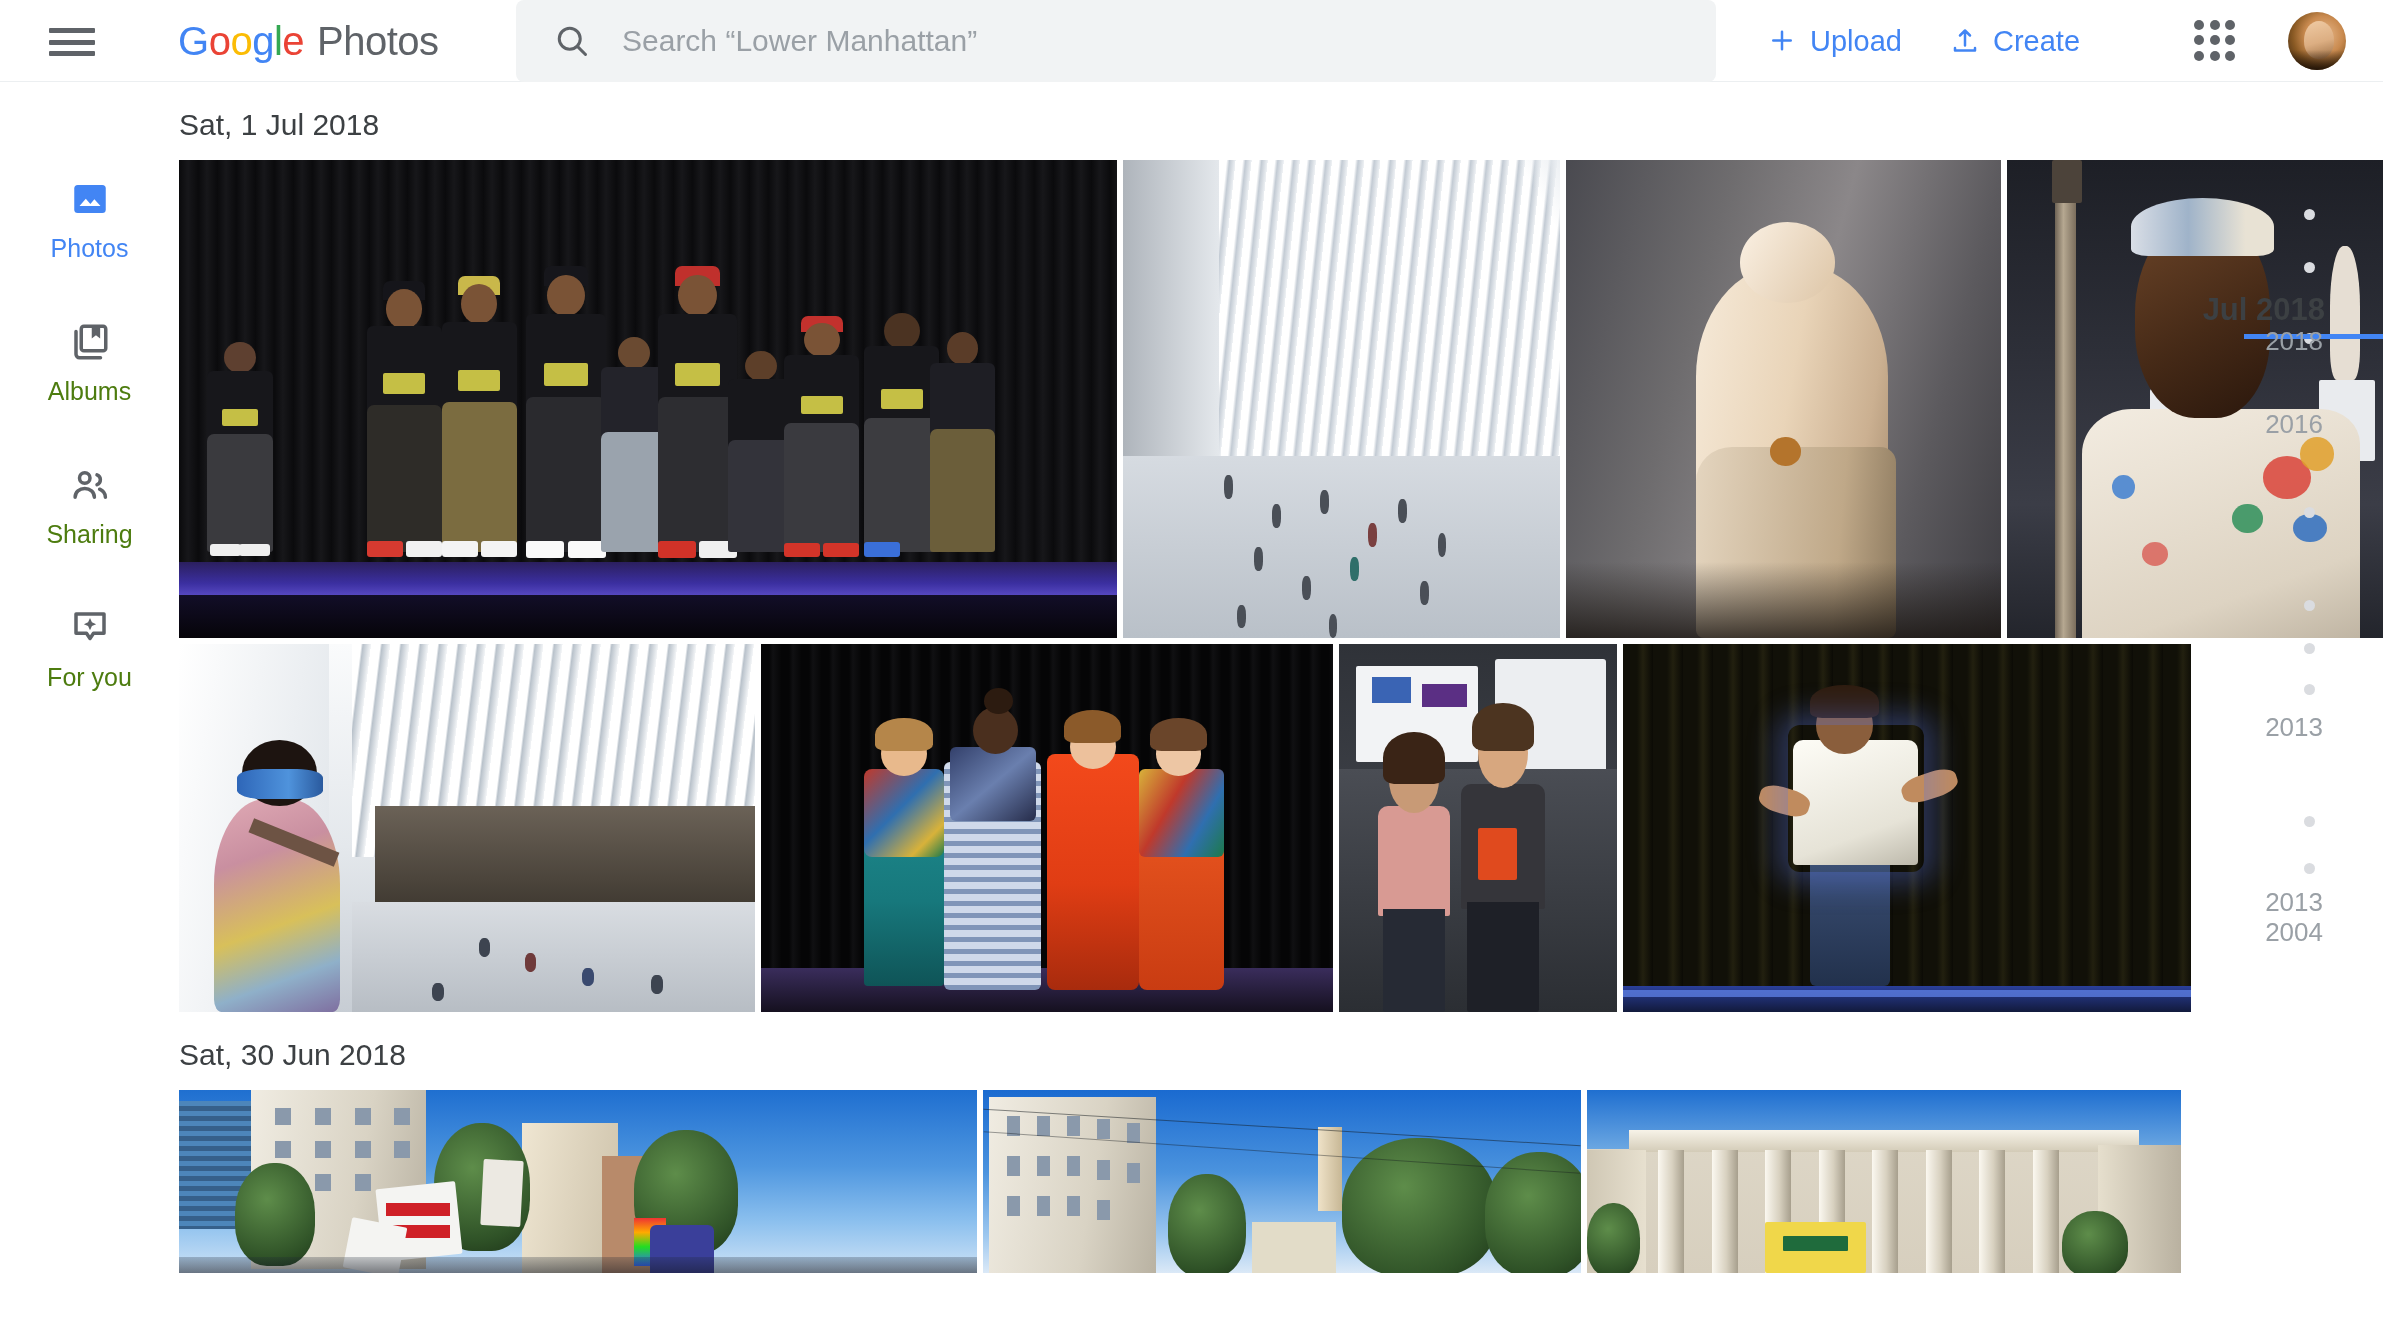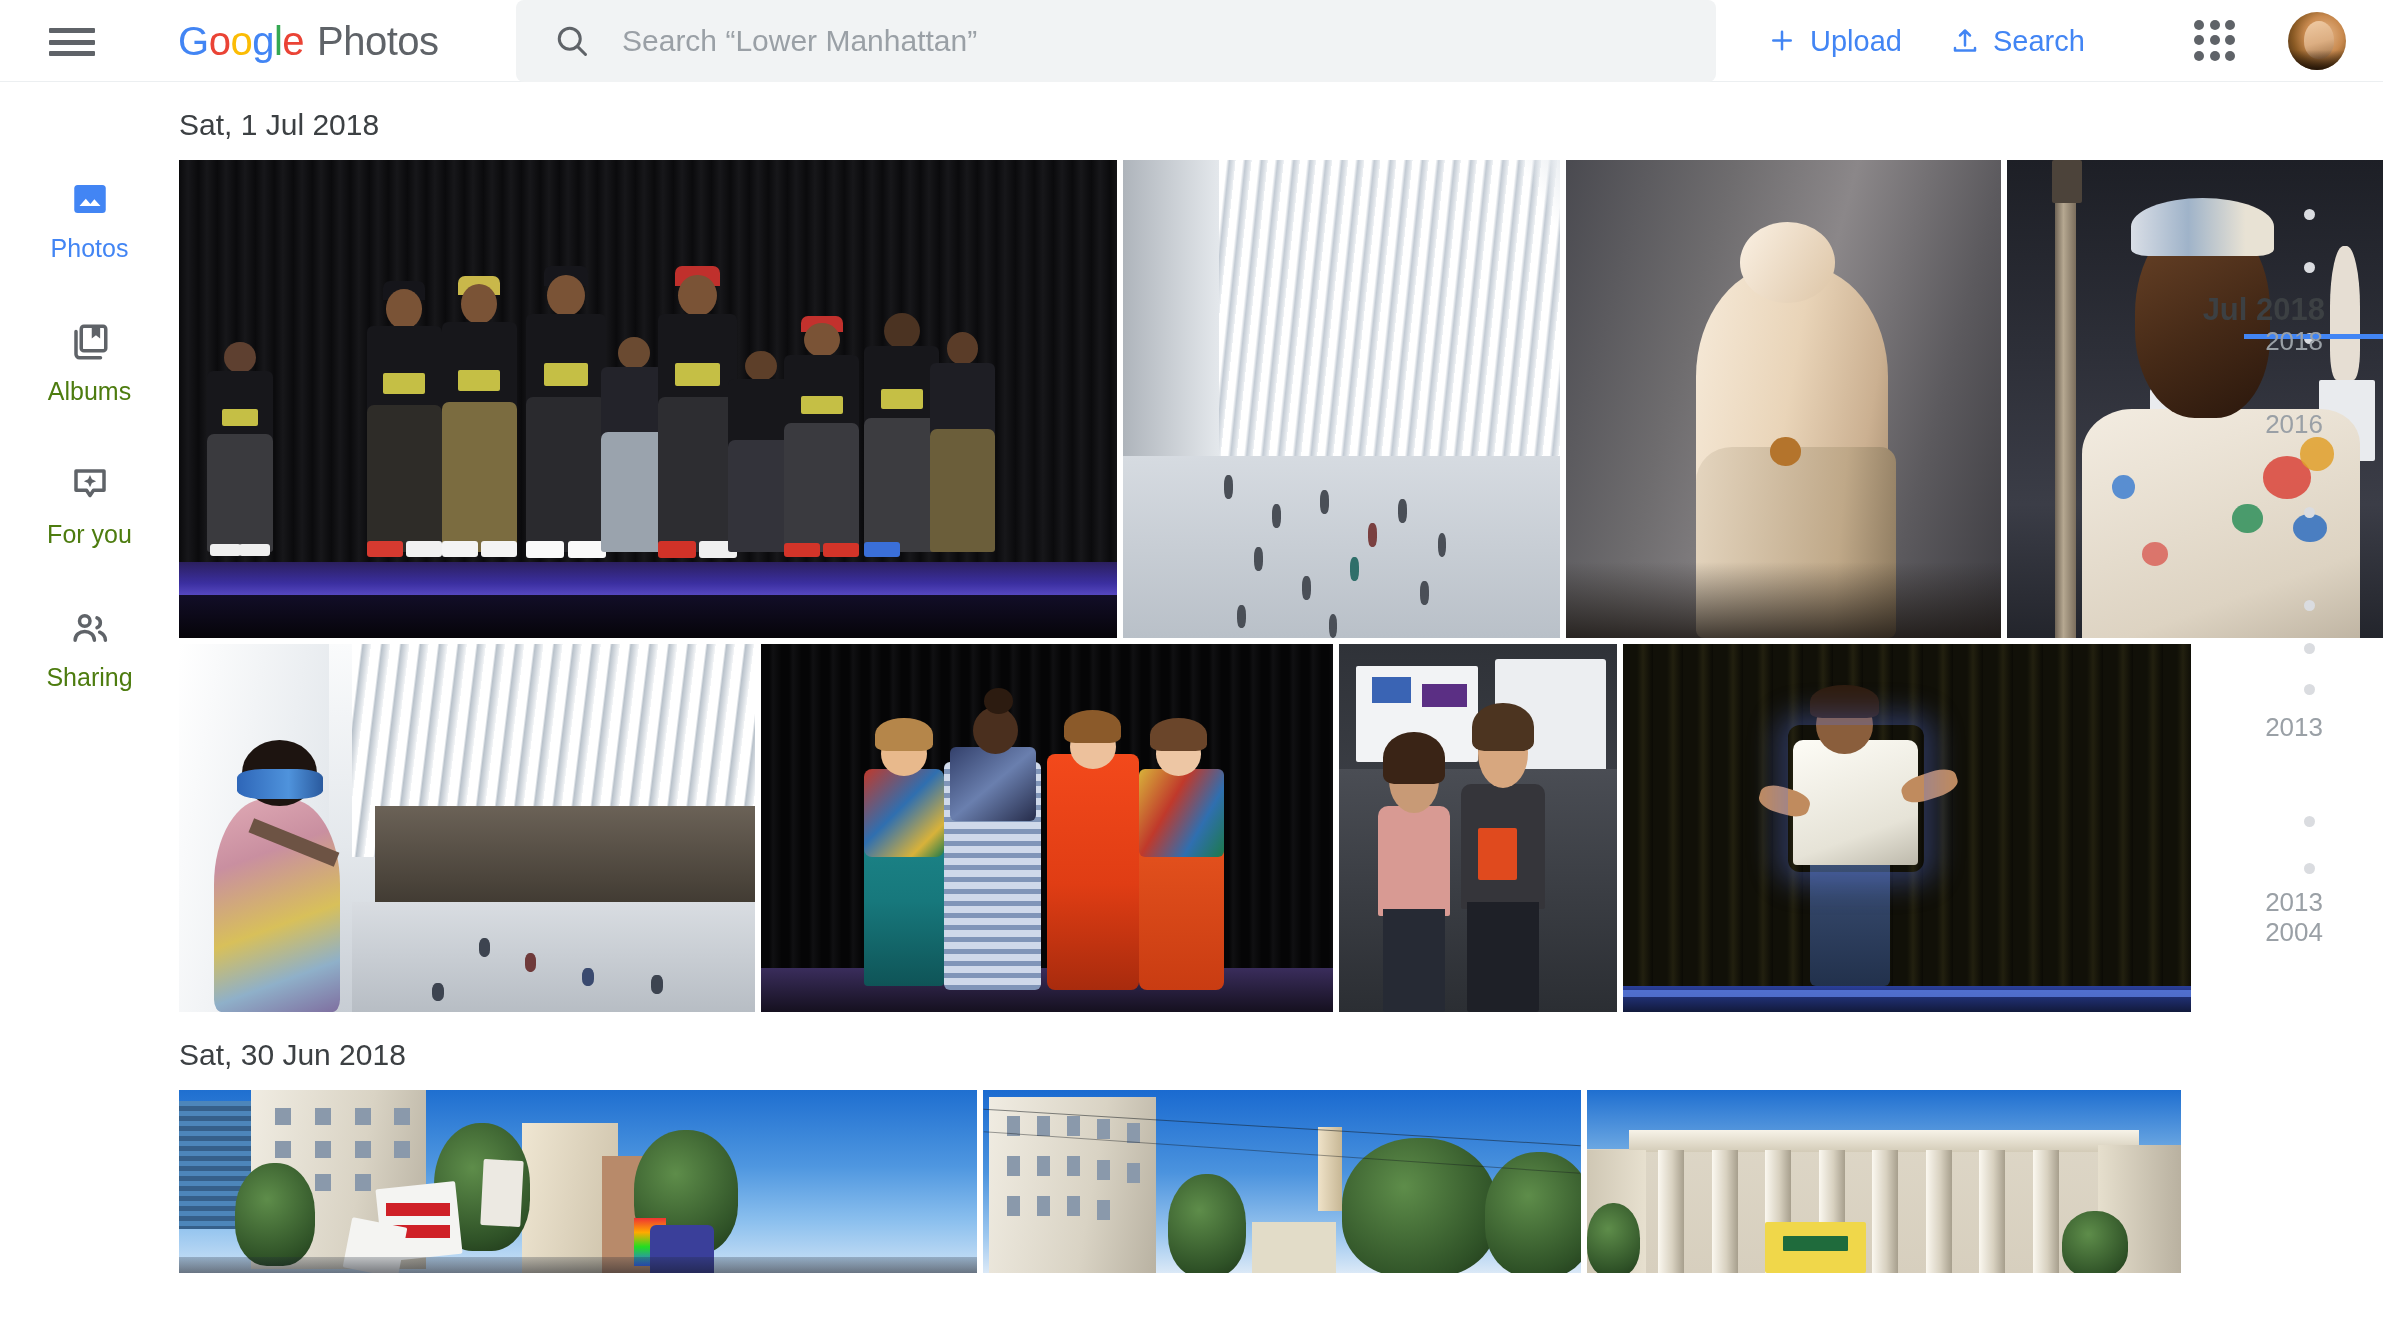--- a/index.html
+++ b/index.html
@@ -287,21 +287,21 @@
     <svg width="30" height="30" viewBox="0 0 24 24">
       <path stroke="#4285F4" stroke-width="2" stroke-linecap="round" d="M12 5v14M5 12h14"></path>
     </svg>
     <span>Upload</span>
   </div>
 
   <div class="topbtn upload">
     <svg width="30" height="30" viewBox="0 0 24 24">
       <path fill="none" stroke="#4285F4" stroke-width="2" stroke-linecap="round" stroke-linejoin="round" d="M12 16V4m-4 4 4-4 4 4M4 18v2h16v-2"></path>
     </svg>
-    <span>Search</span>
+    <span>Create</span>
   </div>
 
   <div class="appsgrid">
     <i></i>
       <i></i>
       <i></i>
     <i></i>
       <i></i>
       <i></i>
     <i></i>
@@ -334,36 +334,36 @@
         <path d="M4 6v13a2 2 0 0 0 2 2h12" stroke-linecap="round"></path>
         <path d="M13 3v7l2.4-1.8L17.8 10V3z" fill="#5f6368" stroke="none"></path>
       </svg>
     </span>
     <span class="navlabel">Albums</span>
   </div>
 
   <div class="navitem">
     <span class="navicon">
       <svg width="42" height="42" viewBox="0 0 24 24" fill="none" stroke="#5f6368" stroke-width="2">
-        <path d="M4 4h16v11H14l-2 3-2-3H4z" stroke-linejoin="round"></path>
-        <path d="M12 6.3l1.1 2.4 2.4 1.1-2.4 1.1L12 13.3l-1.1-2.4L8.5 9.8l2.4-1.1z" fill="#5f6368" stroke="none"></path>
-      </svg>
-    </span>
-    <span class="navlabel">For you</span>
-  </div>
-
-  <div class="navitem">
-    <span class="navicon">
-      <svg width="42" height="42" viewBox="0 0 24 24" fill="none" stroke="#5f6368" stroke-width="2">
         <circle cx="9" cy="8" r="3"></circle>
         <path d="M3.5 19c0-3 2.5-5 5.5-5s5.5 2 5.5 5" stroke-linecap="round"></path>
         <path d="M16 6.2a3 3 0 0 1 0 5.6M17.5 14.4c2 .9 3.3 2.5 3.3 4.6" stroke-linecap="round"></path>
       </svg>
     </span>
     <span class="navlabel">Sharing</span>
+  </div>
+
+  <div class="navitem">
+    <span class="navicon">
+      <svg width="42" height="42" viewBox="0 0 24 24" fill="none" stroke="#5f6368" stroke-width="2">
+        <path d="M4 4h16v11H14l-2 3-2-3H4z" stroke-linejoin="round"></path>
+        <path d="M12 6.3l1.1 2.4 2.4 1.1-2.4 1.1L12 13.3l-1.1-2.4L8.5 9.8l2.4-1.1z" fill="#5f6368" stroke="none"></path>
+      </svg>
+    </span>
+    <span class="navlabel">For you</span>
   </div>
 
 </div>
 
 <div class="content">
 
   <div class="datehdr">Sat, 1 Jul 2018</div>
 
   <div class="row">
 

